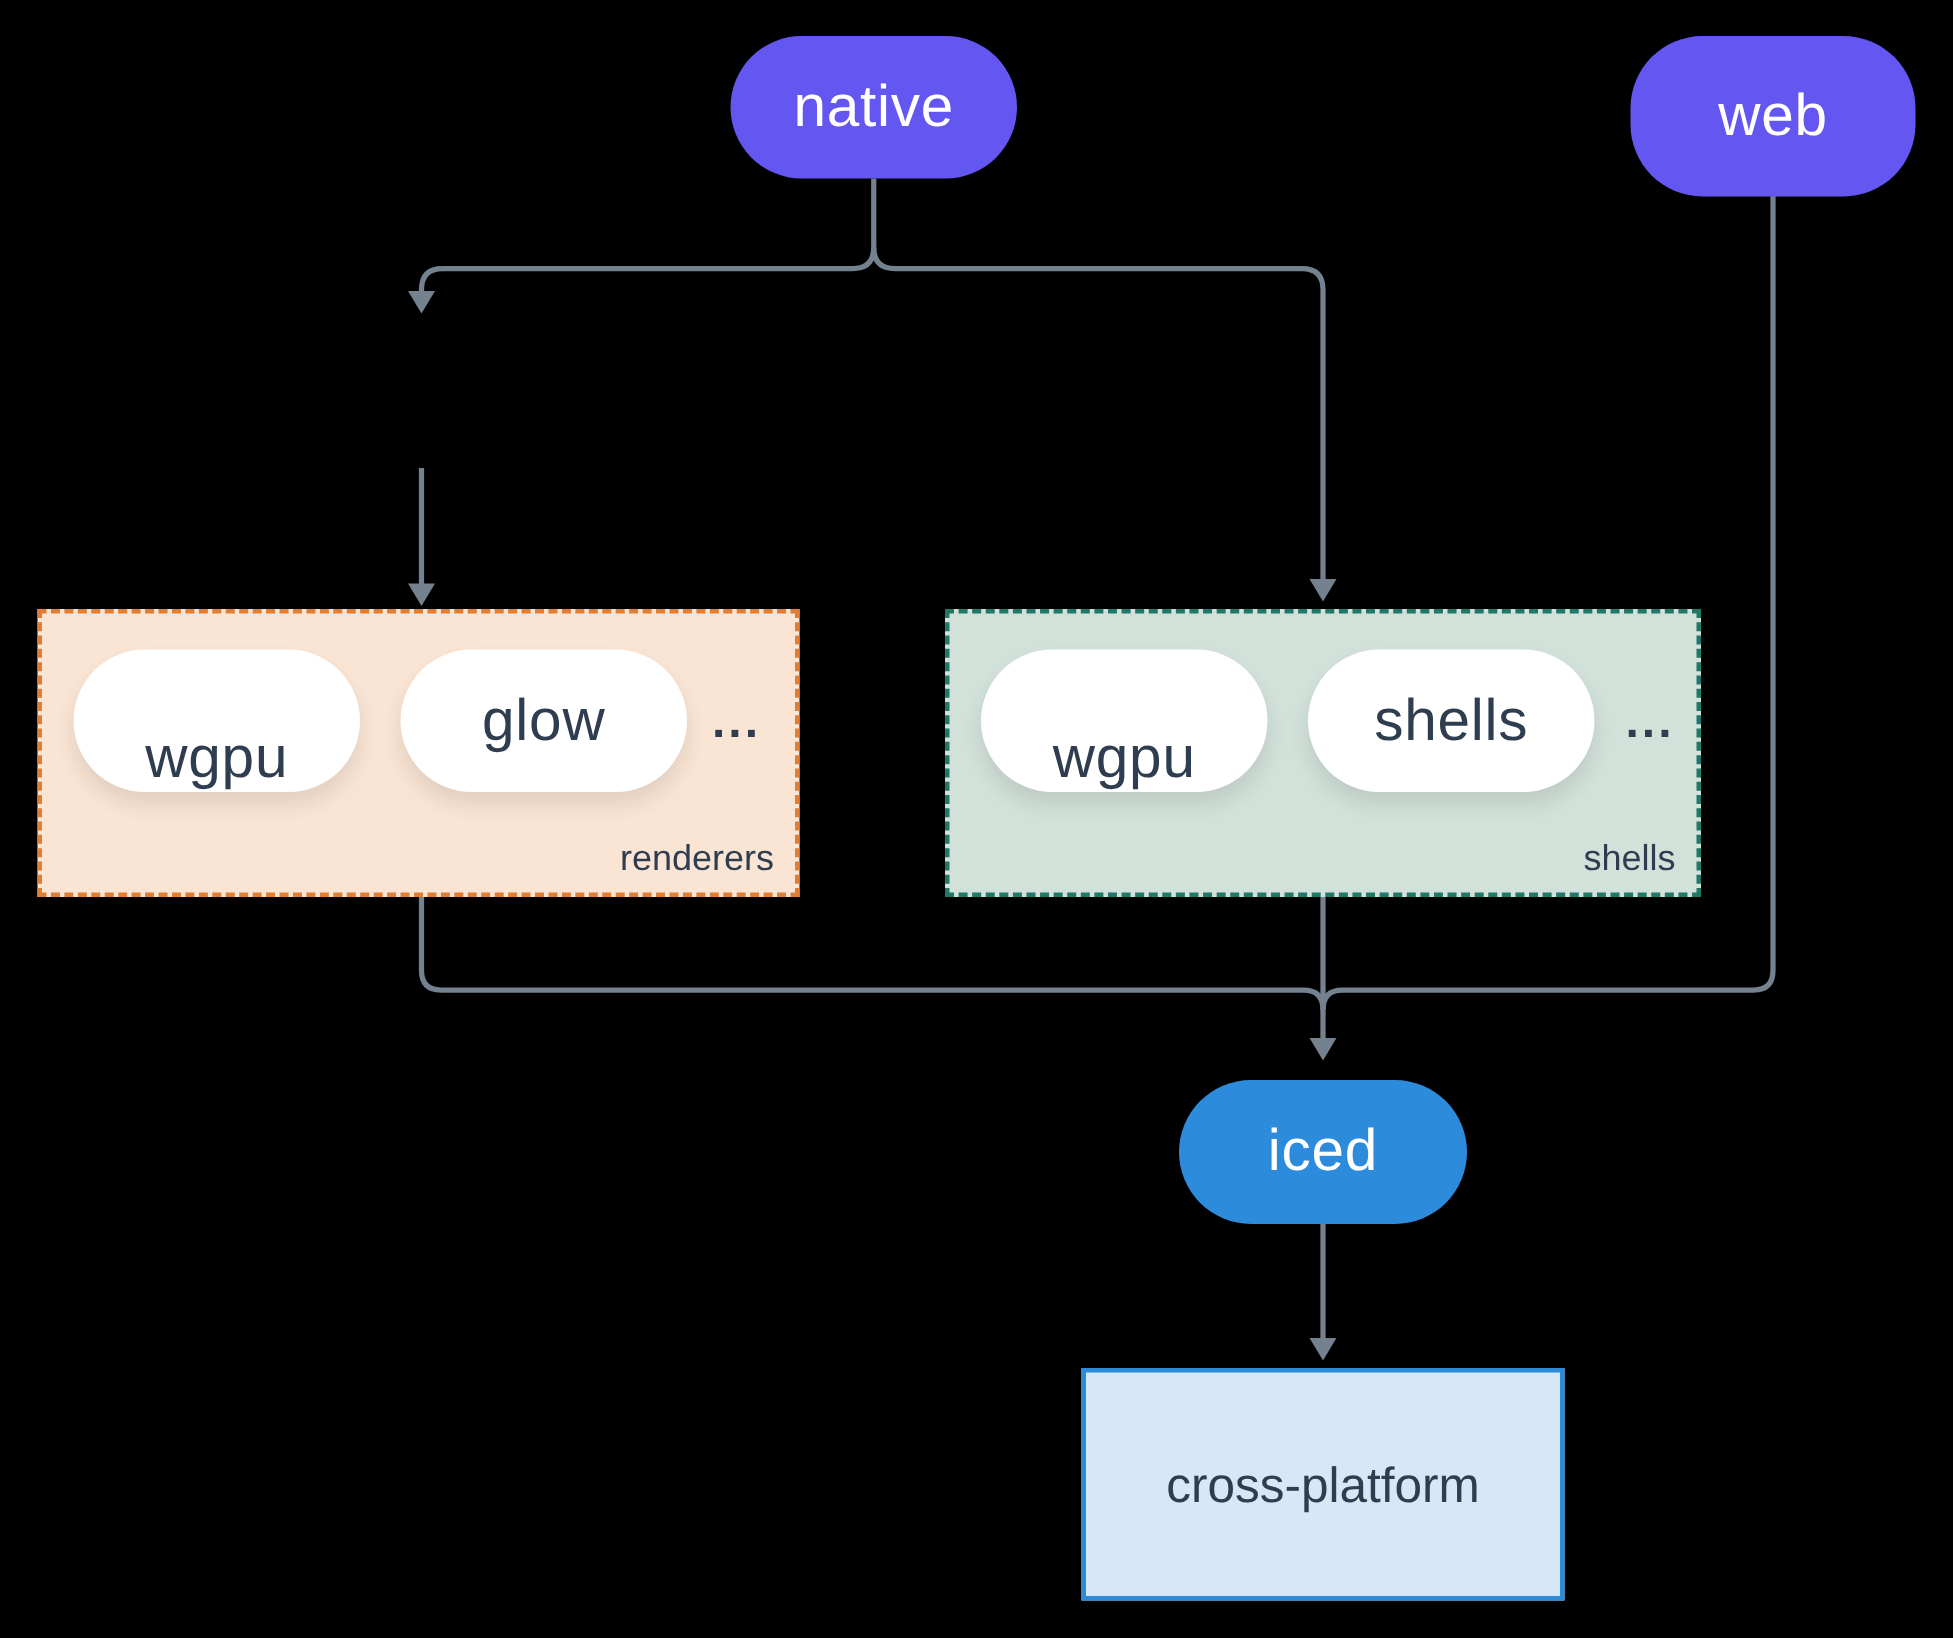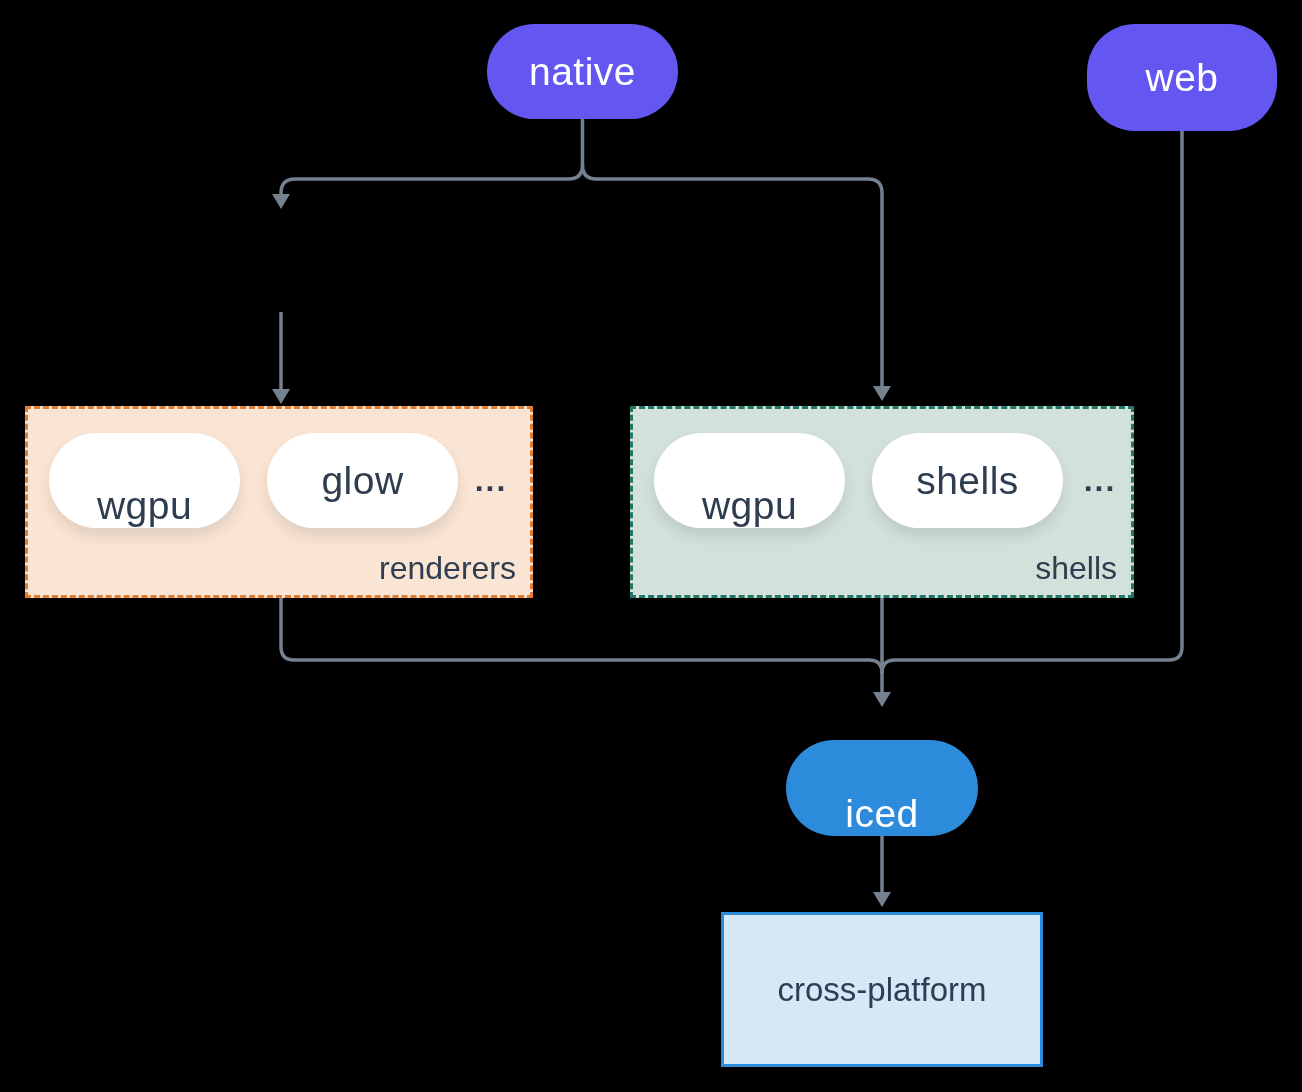--- a/index.html
+++ b/index.html
@@ -45,21 +45,21 @@
   .pill-orange { background: var(--orange, #e8873b); color: #ffffff; }
   .pill-blue   { background: var(--blue, #2d8bdb); color: #ffffff; }
   .pill-white  {
     background: var(--white, #ffffff);
     color: var(--dark-text, #2e3d4f);
     box-shadow: 0 8px 14px rgba(0,0,0,0.10);
   }
   .node-native   { left: 487px;  top: 24px;  width: 191px; height: 95px; }
   .node-web      { left: 1087px; top: 24px;  width: 190px; height: 107px; }
   .node-graphics { left: 187px;  top: 216px; width: 191px; height: 96px; }
-  .node-iced     { left: 786px;  top: 740px; width: 192px; height: 96px; align-items: flex-end; }
+  .node-iced     { left: 786px;  top: 720px; width: 192px; height: 96px; }
 
   .group {
     position: absolute;
     box-sizing: border-box;
     width: 508px;
     height: 192px;
   }
   .group-renderers {
     left: 25px; top: 406px; width: 508px;
     background: var(--peach-fill, #fae5d4);
@@ -85,21 +85,21 @@
     font-weight: 700;
     letter-spacing: 2px;
     color: var(--dark-text, #2e3d4f);
   }
   .ellipsis-renderers { left: 433px; }
   .ellipsis-shells    { left: 437px; }
   .group-label {
     position: absolute;
     right: 14px;
     bottom: 8px;
-    font-size: 32px;
+    font-size: 24px;
     color: var(--dark-text, #2e3d4f);
   }
   .app-box {
     position: absolute;
     left: 721px;
     top: 912px;
     width: 322px;
     height: 155px;
     box-sizing: border-box;
     background: var(--app-fill, #d6e7f7);

